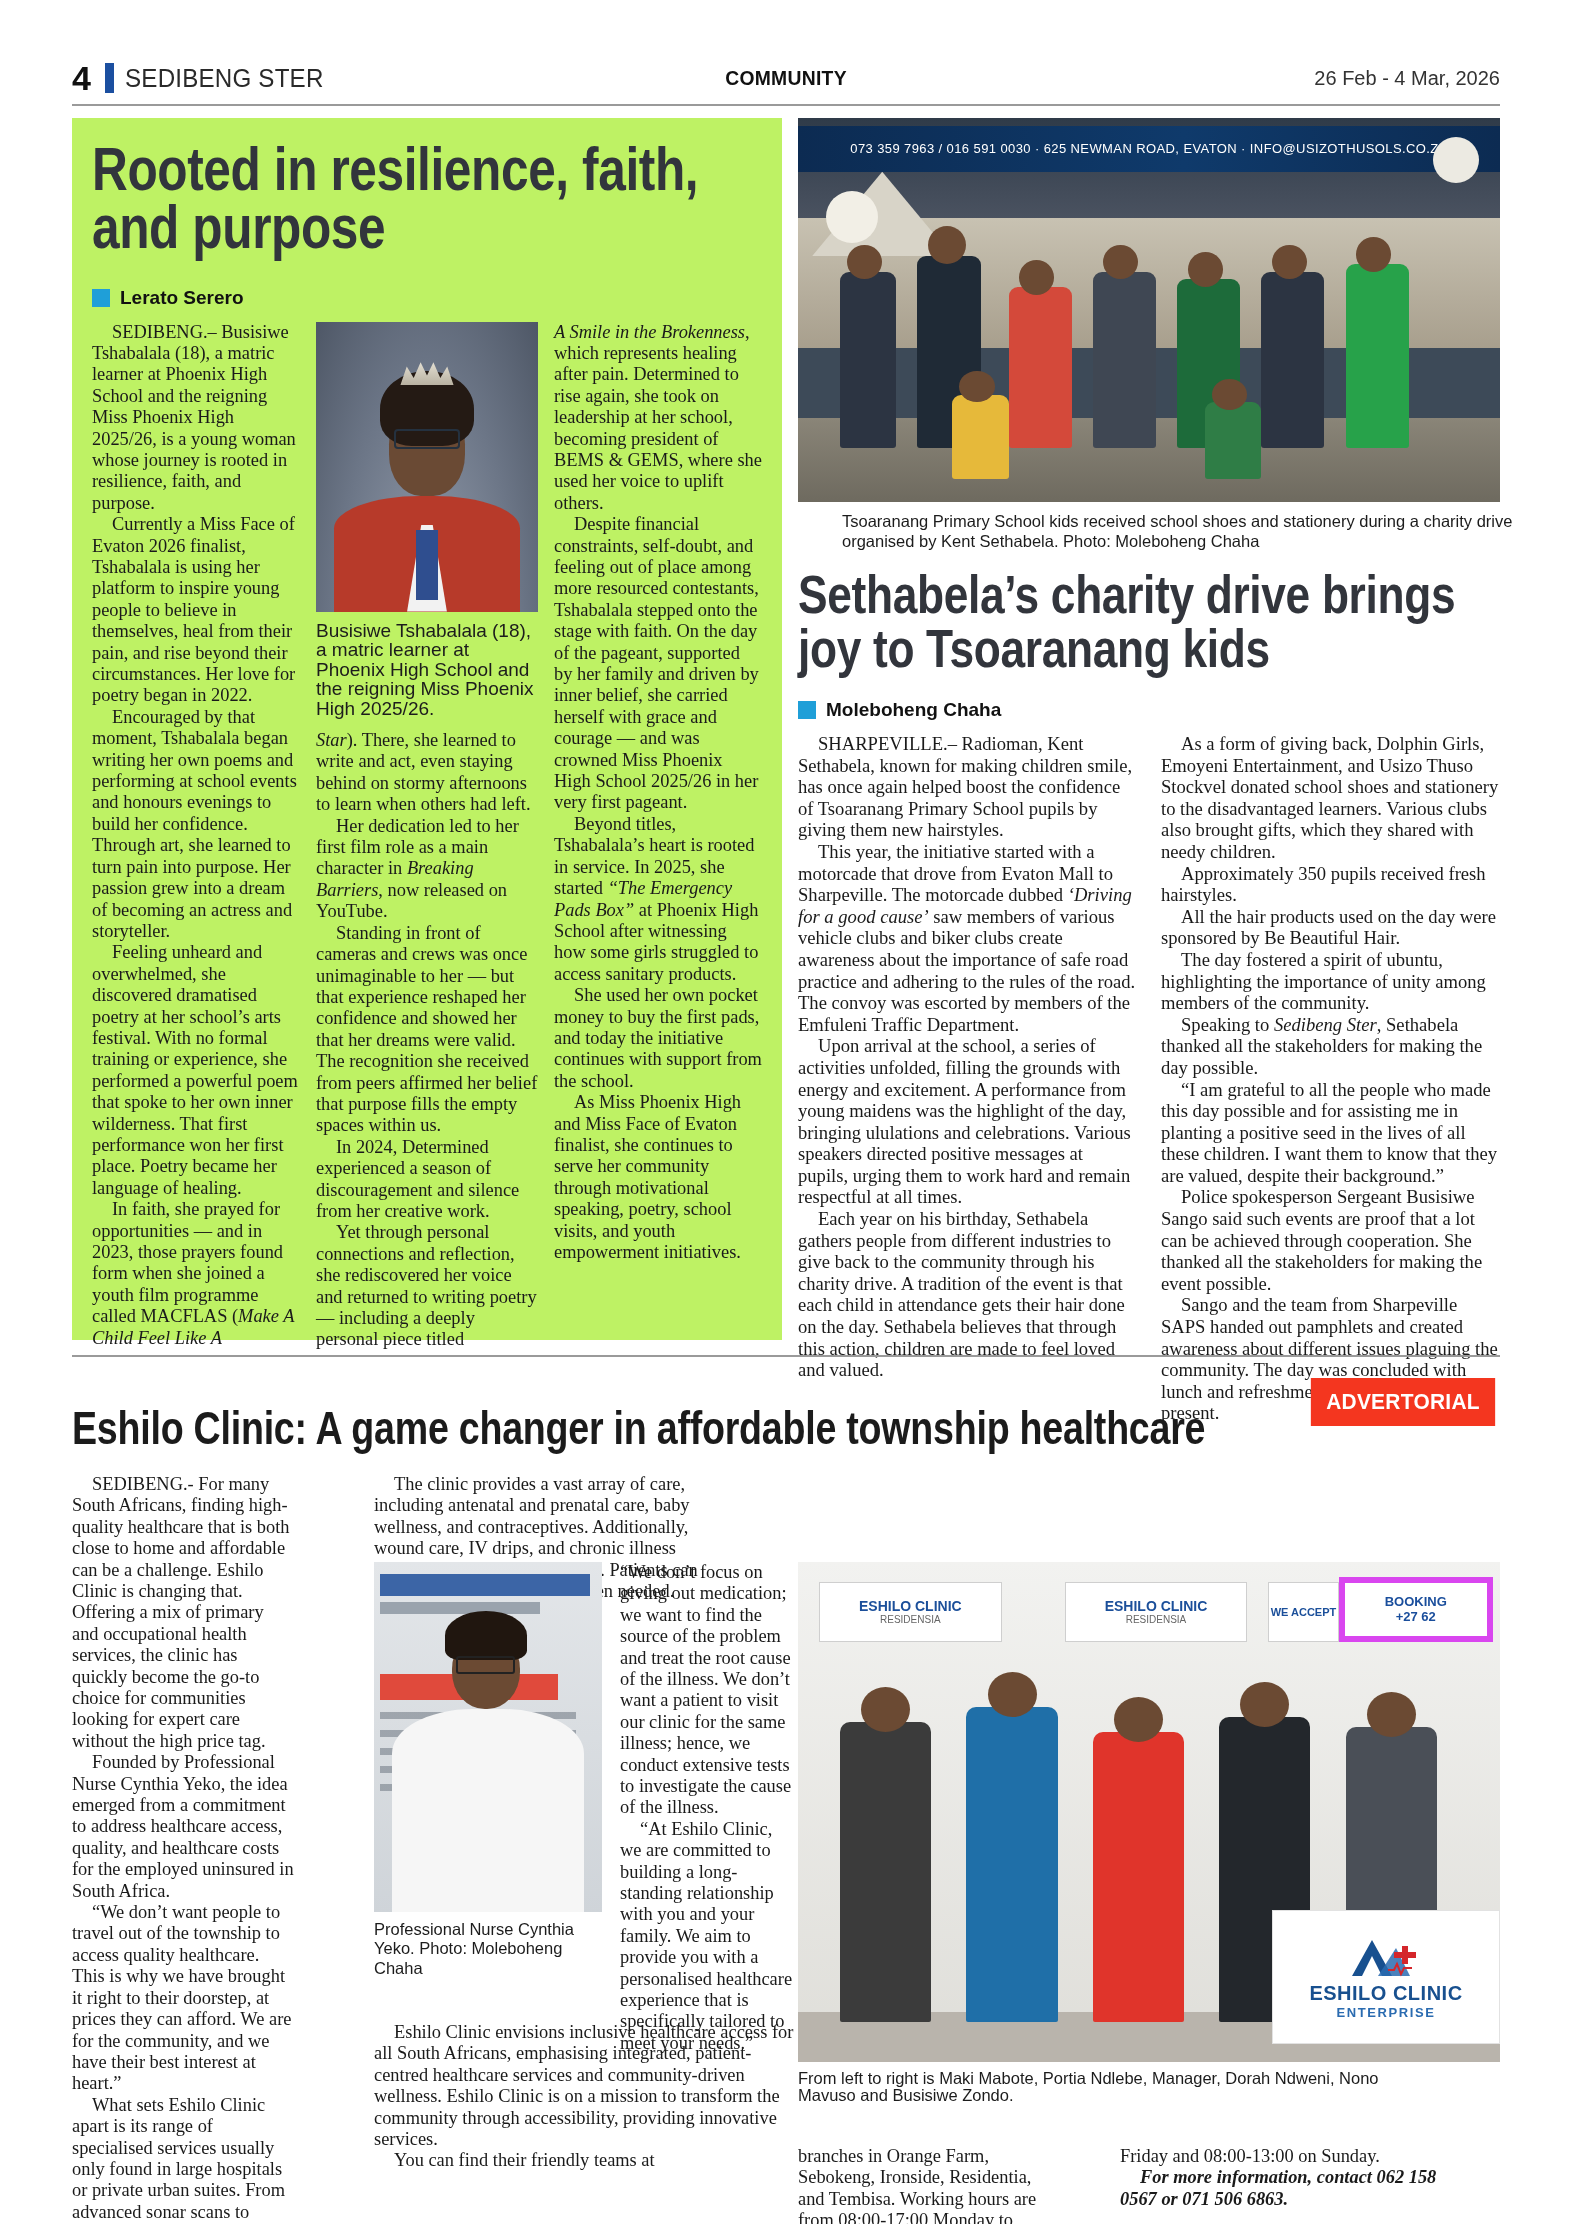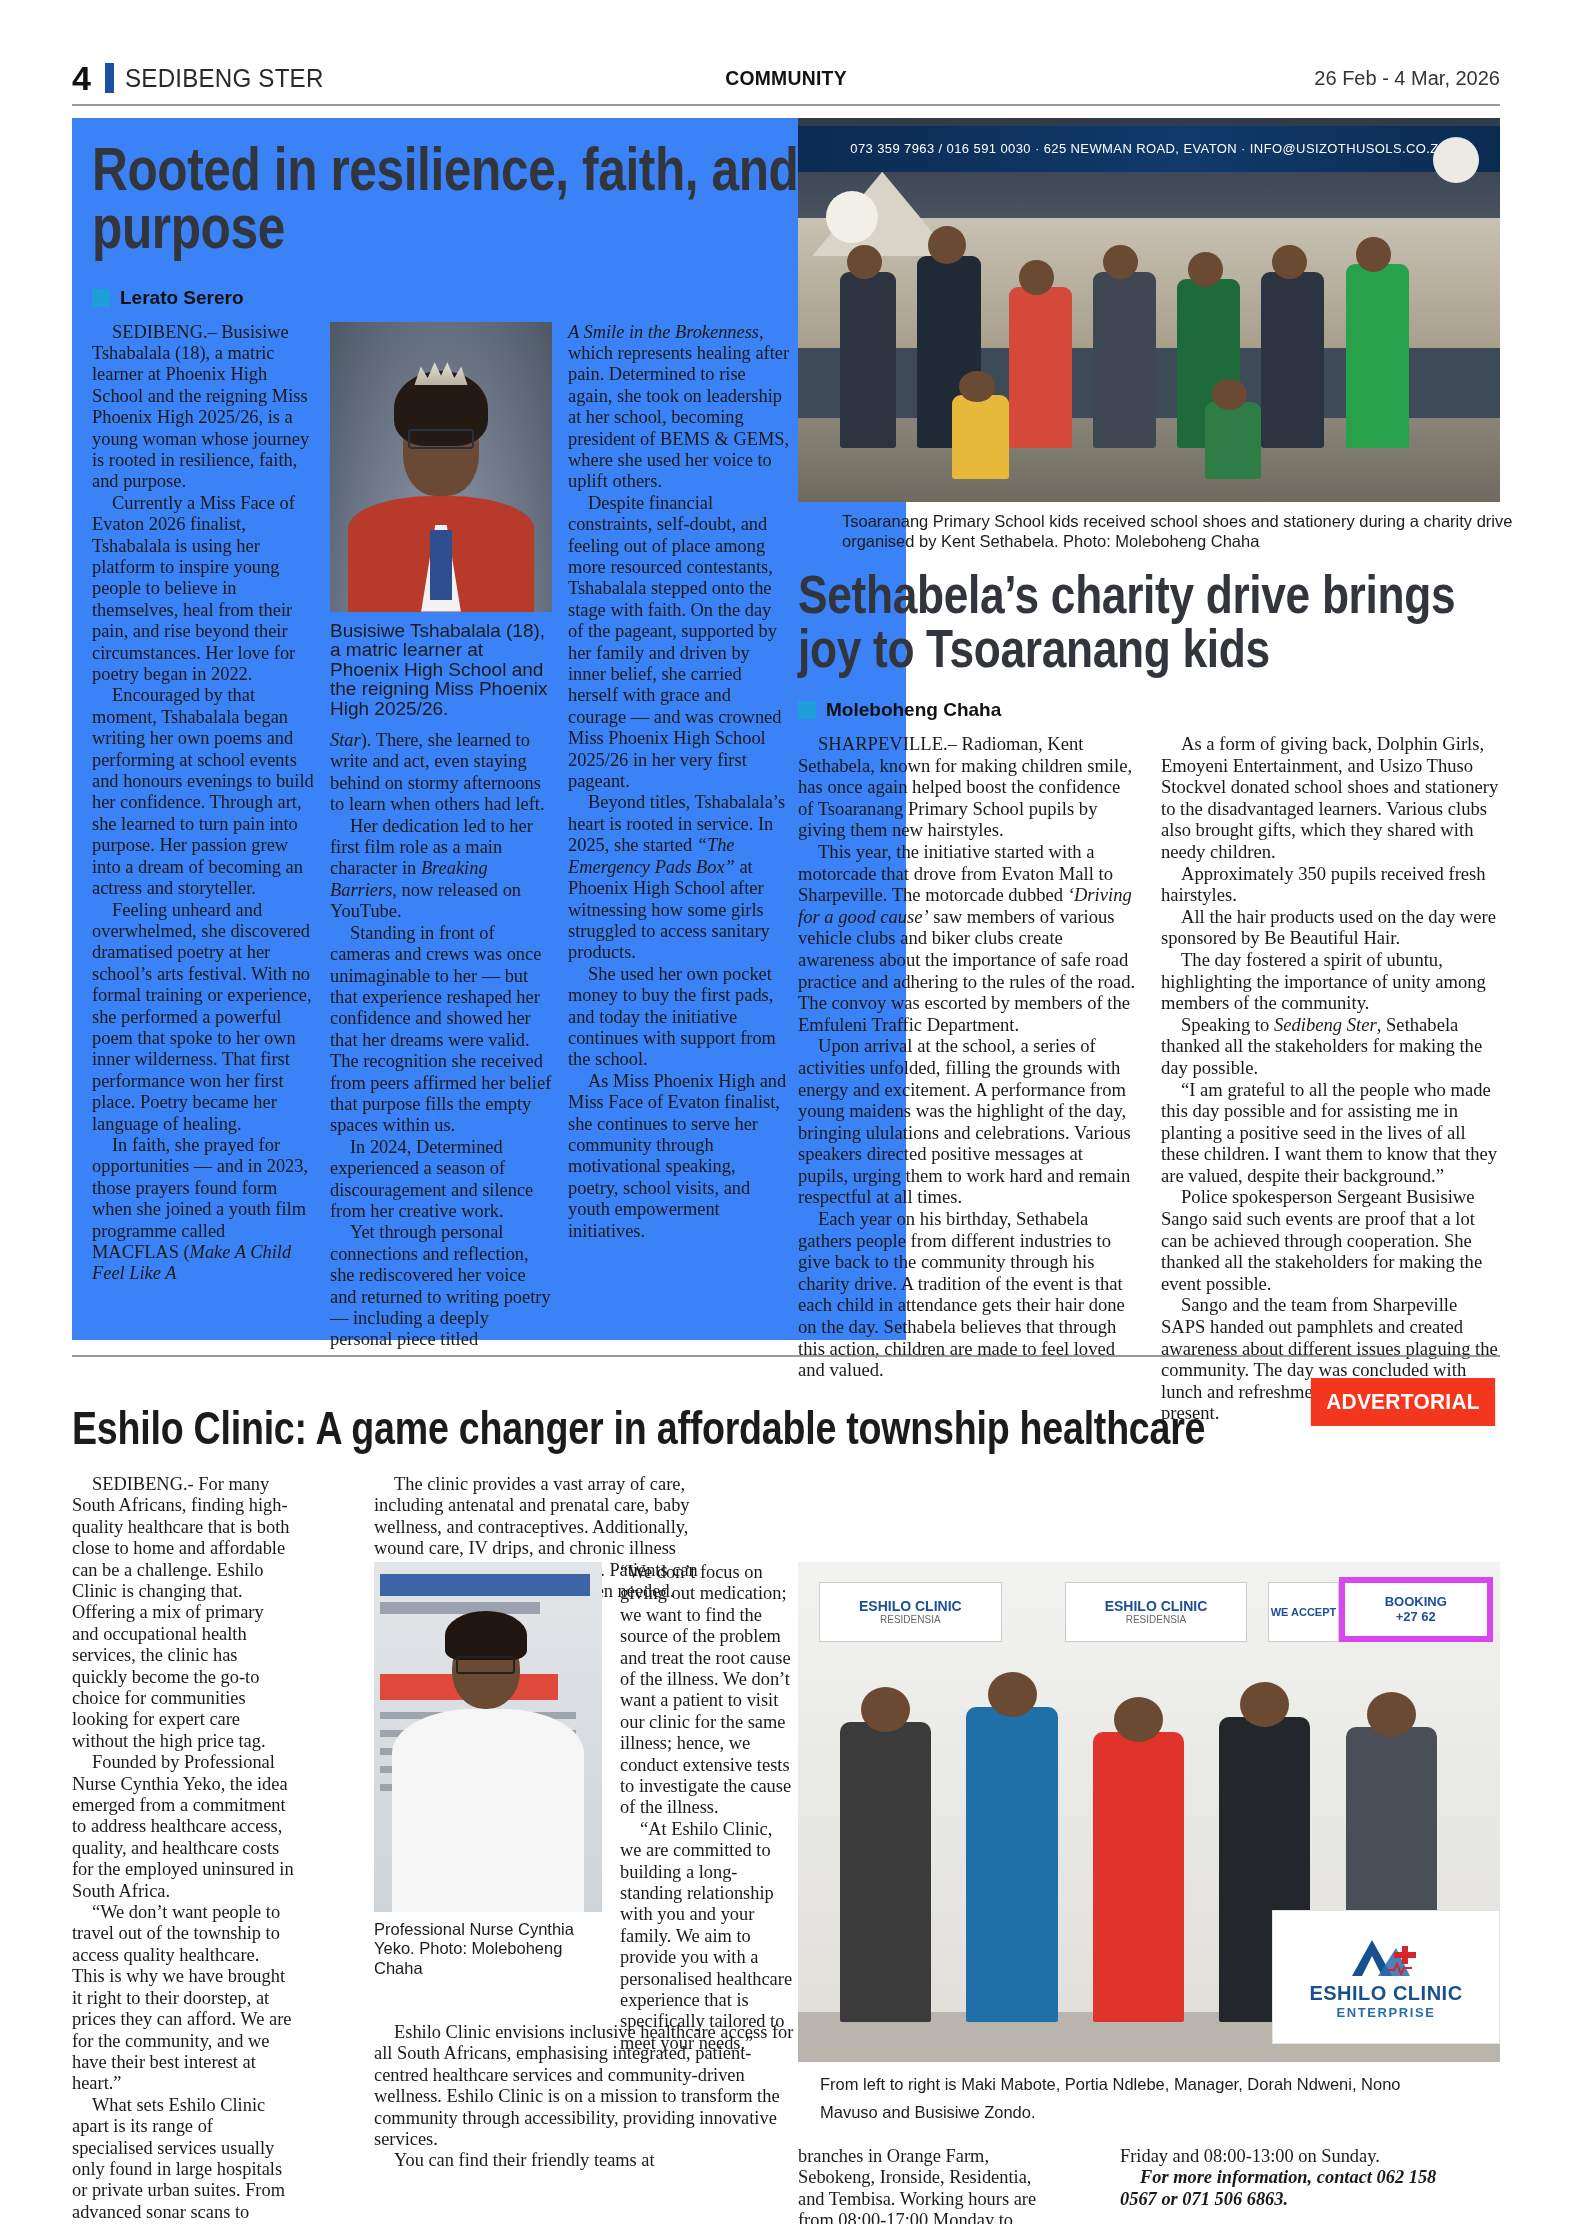--- a/index.html
+++ b/index.html
@@ -40,22 +40,22 @@
     margin-left:auto;
     font-family:"Liberation Sans", sans-serif;
     font-size:20px; color:#333;
   }
   .rule-top{ position:absolute; left:72px; top:104px; width:1428px; height:2px; background:#9a9a9a; }
 
   
   .top-block{ position:absolute; left:72px; top:118px; width:1428px; height:1222px; }
 
   .story-left{
-    position:absolute; left:0; top:0; width:834px; height:1222px;
-    background:#3b82f6;
+    position:absolute; left:0; top:0; width:710px; height:1222px;
+    background:#bef264;
     padding:18px 20px 16px 20px;
   }
   .hl-main{
     font-family:"Liberation Sans", sans-serif;
     font-weight:bold; font-size:62px; line-height:.94; color:#32353c;
     transform:scaleX(.80); transform-origin:left top;
     width:125%;
     letter-spacing:-0.5px;
     margin:4px 0 0 0;
   }
@@ -235,21 +235,21 @@
     background:#fff; border:6px solid #d946ef; color:#1a4e9c;
     font-family:"Liberation Sans", sans-serif; font-weight:bold; font-size:13px;
     display:flex; flex-direction:column; align-items:center; justify-content:center; }
   .gp-floor{ position:absolute; left:0; bottom:0; width:100%; height:10%;
     background:#b9b4ac; }
   .gp-p{ position:absolute; bottom:8%; border-radius:10px 10px 2px 2px; }
   .gp-h{ position:absolute; border-radius:50%; background:#6b4a33; }
   .cap-group{
     position:absolute; left:726px; top:596px; width:620px;
     font-family:"Liberation Sans", sans-serif;
-    font-size:16.5px; line-height:28px; color:#1c1c1c;margin-left:22px;
+    font-size:16.5px; line-height:17px; color:#1c1c1c;
   }
 
   .eshilo-logo{
     position:absolute; right:0; top:436px; width:228px; height:134px;
     background:#fff; border:1px solid #e2e2e2;
     display:flex; flex-direction:column; align-items:center; justify-content:center;
   }
   .el-mark{ position:relative; width:76px; height:44px; margin-bottom:4px; }
   .el-name{
     font-family:"Liberation Sans", sans-serif; font-weight:bold;

